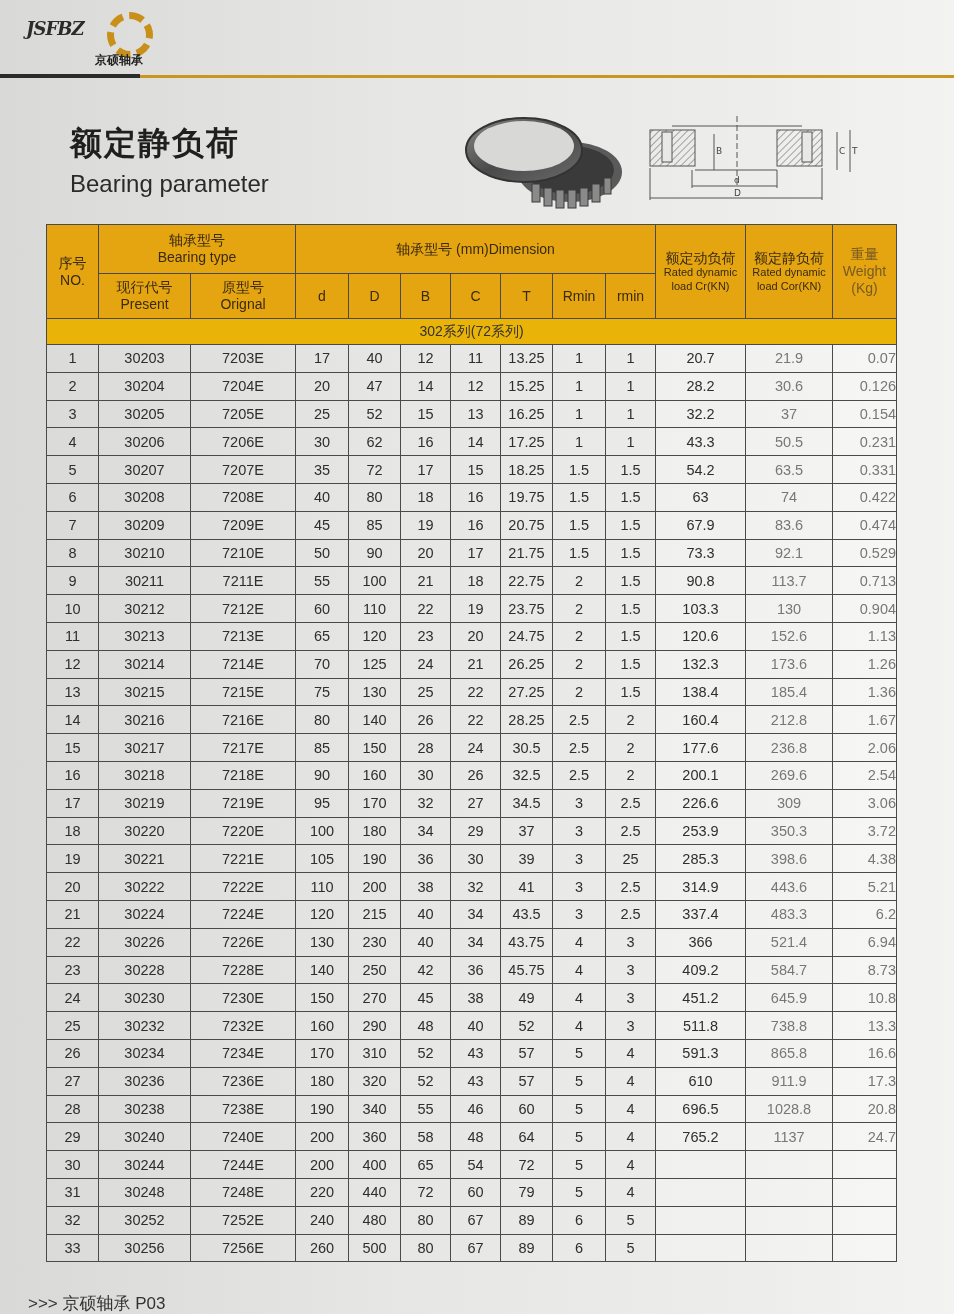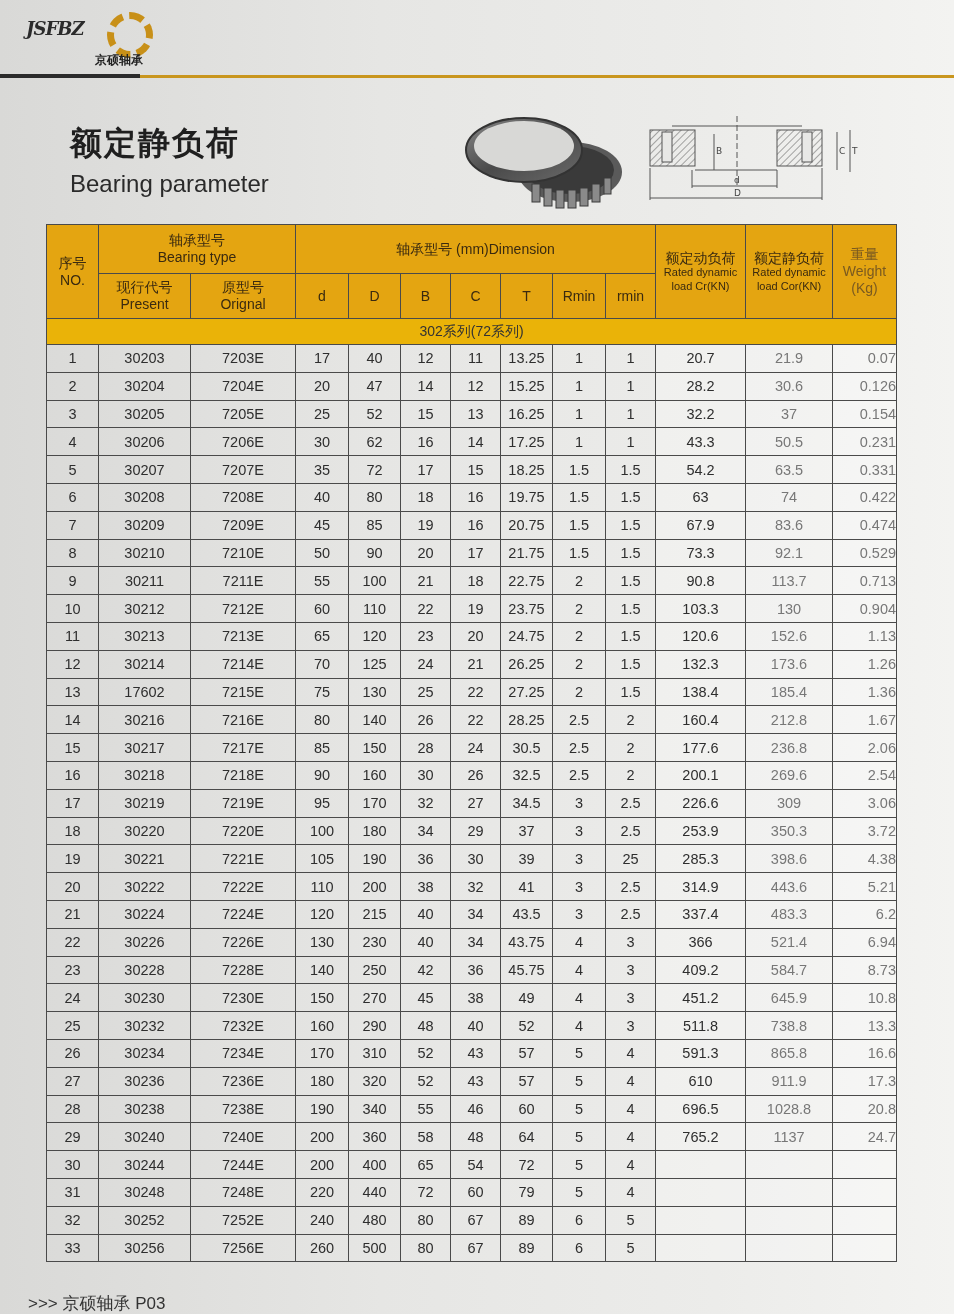--- a/index.html
+++ b/index.html
@@ -372,21 +372,21 @@
           <td class="c-C">21</td>
           <td class="c-T">26.25</td>
           <td class="c-Rmin">2</td>
           <td class="c-rmin">1.5</td>
           <td class="c-cr">132.3</td>
           <td class="c-cor light">173.6</td>
           <td class="c-w light">1.26</td>
         </tr>
         <tr class="data">
           <td class="c-no">13</td>
-          <td class="c-present">17602</td>
+          <td class="c-present">30215</td>
           <td class="c-original">7215E</td>
           <td class="c-d">75</td>
           <td class="c-D">130</td>
           <td class="c-B">25</td>
           <td class="c-C">22</td>
           <td class="c-T">27.25</td>
           <td class="c-Rmin">2</td>
           <td class="c-rmin">1.5</td>
           <td class="c-cr">138.4</td>
           <td class="c-cor light">185.4</td>

